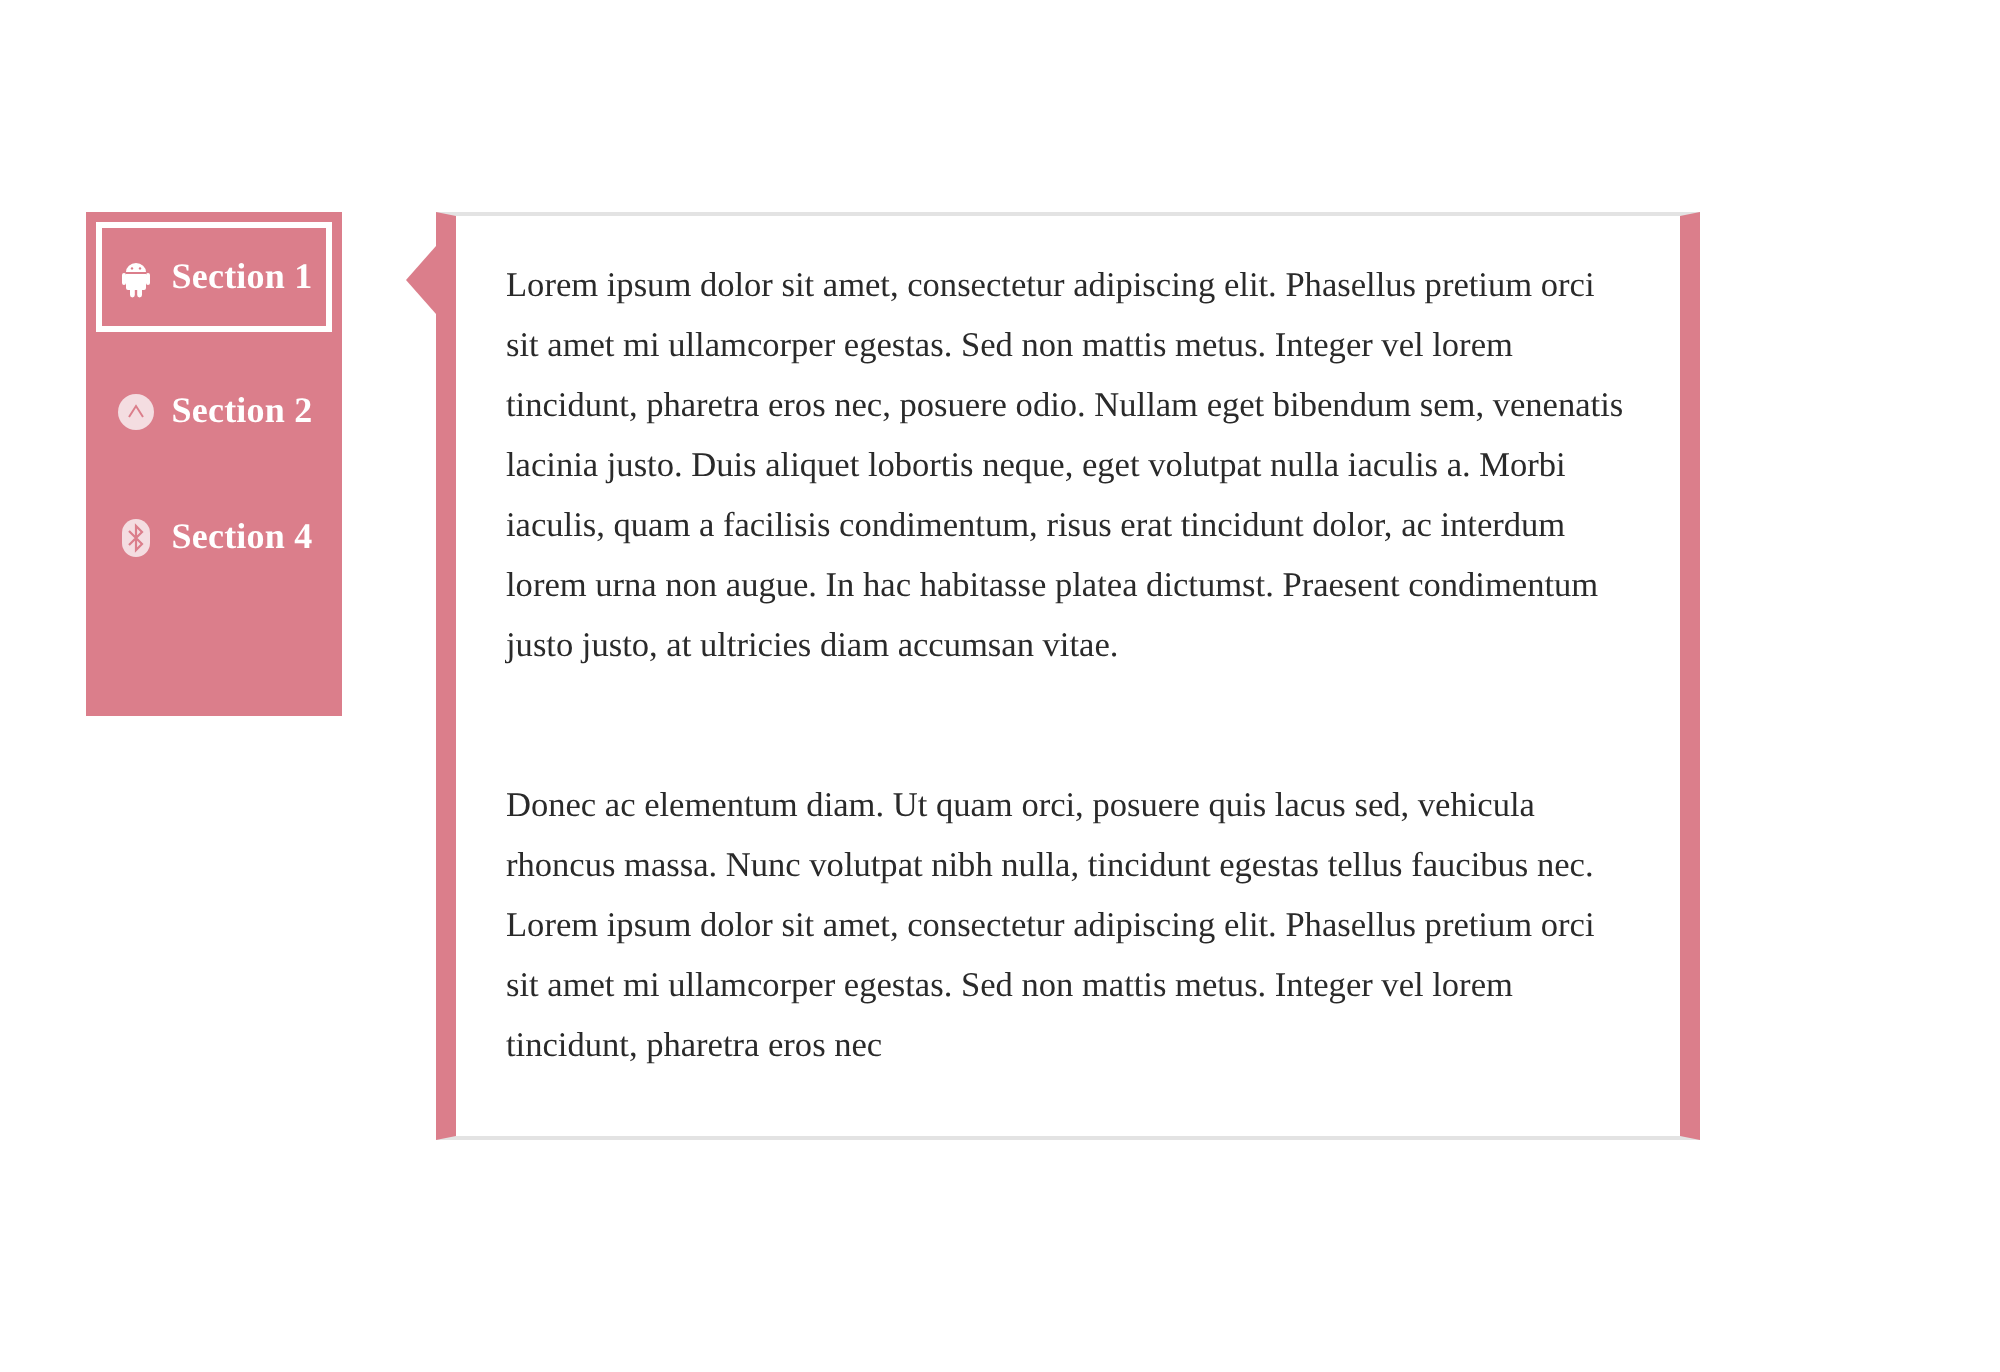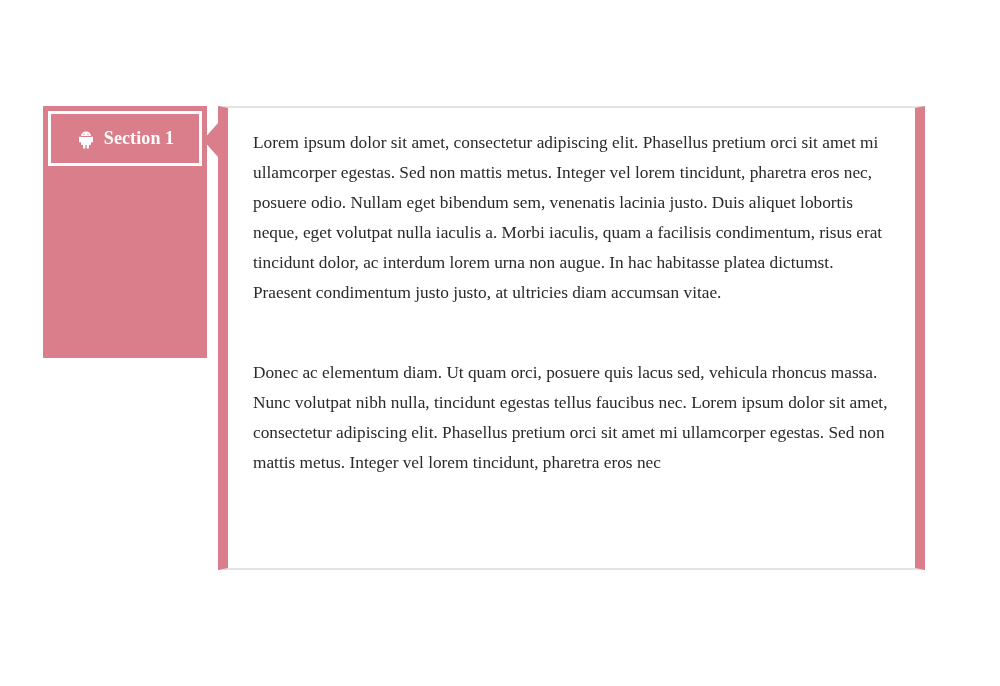--- a/index.html
+++ b/index.html
@@ -1,33 +1,33 @@
 <!DOCTYPE html>
 <html><head>
   <meta charset="utf-8">
   <style>
     * { box-sizing: border-box; margin: 0; padding: 0; }
     html, body { width: 1000px; height: 686px; background: #ffffff; overflow: hidden; }
     body { position: relative; font-family: "Liberation Serif", "DejaVu Serif", serif; }
 
     .tabs-nav {
-      position: absolute; left: 43px; top: 106px; width: 164px; height: 252px;
+      position: absolute; left: 43px; top: 106px; width: 128px; height: 252px;
       background: #db7e8b; padding: 5px;
     }
     .tab-item {
       height: 63px; display: flex; align-items: center; justify-content: center;
       color: #ffffff; font-size: 18px; font-weight: bold; cursor: pointer;
       border: 3px solid transparent; letter-spacing: 0.1px;
     }
     .tab-item.active { border-color: #ffffff; height: 55px; margin-bottom: 8px; }
     .tab-item .icon { width: 20px; height: 20px; margin-right: 8px; display: inline-flex; align-items: center; justify-content: center; }
     .tab-item .icon svg { width: 20px; height: 20px; }
 
     .content-panel {
-      position: absolute; left: 218px; top: 106px; width: 707px; height: 464px;
+      position: absolute; left: 218px; top: 106px; width: 632px; height: 464px;
       background: #ffffff;
       border-left: 10px solid #db7e8b; border-right: 10px solid #db7e8b;
       border-top: 2px solid #e3e3e3; border-bottom: 2px solid #e3e3e3;
     }
     .pointer {
       position: absolute; left: -25px; top: 15px; width: 0; height: 0;
       border-top: 17px solid transparent; border-bottom: 17px solid transparent;
       border-right: 15px solid #db7e8b;
     }
     .content-body { padding: 20px 26px 0 25px; color: #2a2a2a; font-size: 17.3px; line-height: 30px; }
@@ -40,20 +40,38 @@
   <div class="tab-item active">
     <span class="icon">
       <svg viewBox="0 0 20 20">
           <path fill="#fff" d="M5 8h10v7a1 1 0 0 1-1 1h-1v2.5a1.2 1.2 0 0 1-2.4 0V16h-1.2v2.5a1.2 1.2 0 0 1-2.4 0V16H6a1 1 0 0 1-1-1z M5 7a5 4.5 0 0 1 10 0z M3 8.5a1 1 0 0 1 2 0v4a1 1 0 0 1-2 0z M15 8.5a1 1 0 0 1 2 0v4a1 1 0 0 1-2 0z"></path>
           <circle cx="8" cy="5.2" r="0.6" fill="#db7e8b"></circle>
           <circle cx="12" cy="5.2" r="0.6" fill="#db7e8b"></circle>
         </svg>
     </span>
     <span>Section 1</span>
   </div>
+  <div class="tab-item">
+    <span class="icon">
+      <svg viewBox="0 0 20 20">
+          <circle cx="10" cy="10" r="9" fill="#f4dde1"></circle>
+          <path d="M6.5 12.5 L10 7 L13.5 12.5" fill="none" stroke="#db7e8b" stroke-width="1"></path>
+        </svg>
+    </span>
+    <span>Section 2</span>
+  </div>
+  <div class="tab-item">
+    <span class="icon">
+      <svg viewBox="0 0 20 20">
+          <rect x="3" y="0.5" width="14" height="19" rx="7" fill="#f4dde1"></rect>
+          <path d="M6.5 6.5 L13 13 L10 16 V4 L13 7 L6.5 13.5" fill="none" stroke="#db7e8b" stroke-width="1.1"></path>
+        </svg>
+    </span>
+    <span>Section 4</span>
+  </div>
 </nav>
 
 <section class="content-panel">
   <div class="pointer"></div>
   <div class="content-body">
     <p>Lorem ipsum dolor sit amet, consectetur adipiscing elit. Phasellus pretium orci sit amet mi ullamcorper egestas. Sed non mattis metus. Integer vel lorem tincidunt, pharetra eros nec, posuere odio. Nullam eget bibendum sem, venenatis lacinia justo. Duis aliquet lobortis neque, eget volutpat nulla iaculis a. Morbi iaculis, quam a facilisis condimentum, risus erat tincidunt dolor, ac interdum lorem urna non augue. In hac habitasse platea dictumst. Praesent condimentum justo justo, at ultricies diam accumsan vitae.</p>
     <p>Donec ac elementum diam. Ut quam orci, posuere quis lacus sed, vehicula rhoncus massa. Nunc volutpat nibh nulla, tincidunt egestas tellus faucibus nec. Lorem ipsum dolor sit amet, consectetur adipiscing elit. Phasellus pretium orci sit amet mi ullamcorper egestas. Sed non mattis metus. Integer vel lorem tincidunt, pharetra eros nec</p>
   </div>
 </section>
 

